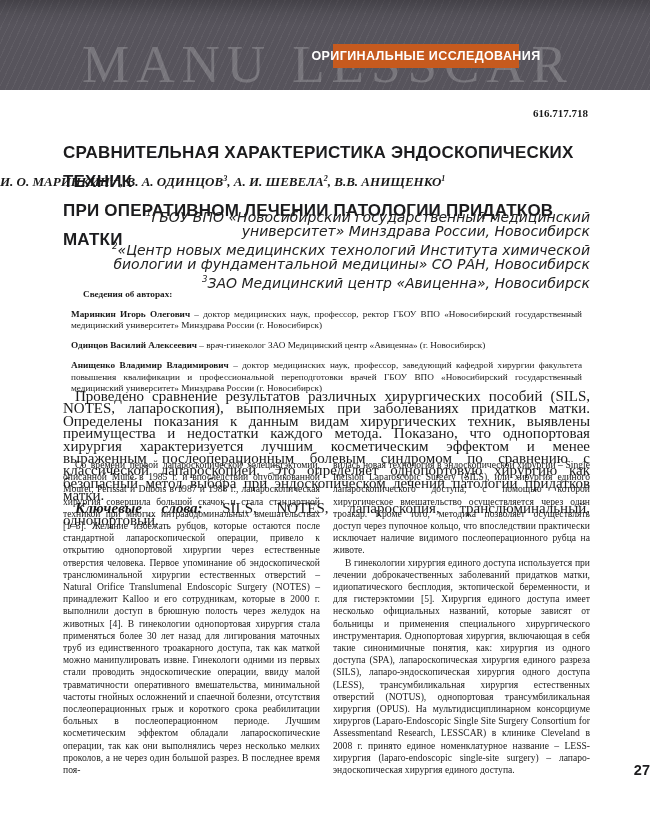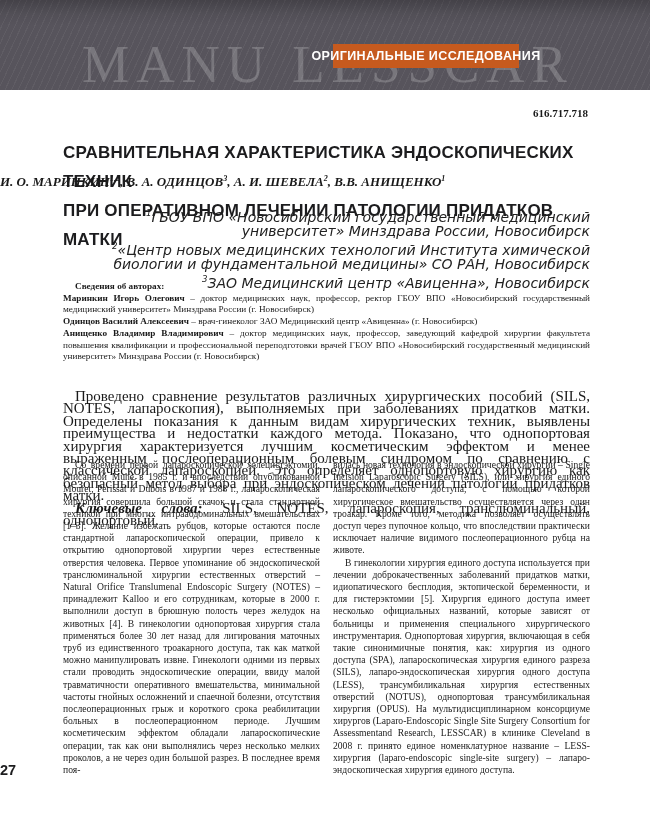--- a/index.html
+++ b/index.html
@@ -40,36 +40,36 @@
   sup{font-size:0.62em;}
   .affiliations{
     position:absolute;top:206px;left:60px;width:530px;text-align:right;
     font-style:italic;font-family:"DejaVu Sans",sans-serif;font-size:14px;line-height:14.6px;color:#222;
   }
   .affiliations div{margin:0;}
 
   
   .about{position:absolute;top:281px;left:63px;width:527px;font-size:9.2px;line-height:11.7px;text-align:justify;}
   .about-heading{font-weight:bold;text-indent:12px;margin:0 0 1px 0;}
-  .about p{margin:0;}
+  .about p{margin:8px;}
   .about b{font-weight:bold;}
 
   
   .abstract{position:absolute;top:390px;left:63px;width:527px;font-size:15px;line-height:12.4px;text-align:justify;}
   .abstract p{margin:0;text-indent:12px;}
   .kw-label{font-weight:bold;font-style:italic;}
 
   
   .columns{position:absolute;top:459px;left:63px;width:527px;display:flex;gap:13px;}
   .col{width:257px;font-size:9.6px;line-height:12.2px;text-align:justify;}
   .col p{margin:0;text-indent:12px;}
   .col p.cont{text-indent:0;}
 
   .page-num{
-    position:absolute;top:762px;left:0;width:650px;text-align:left;
+    position:absolute;top:762px;left:0;width:650px;text-align:right;
     font-family:"Liberation Sans",sans-serif;font-weight:bold;font-size:14.5px;color:#1c1c1e;
   }
 </style>
 </head>
 <body>
 
 <div class="page">
 
   <div class="header">
     <div class="watermark">MANU LESSCAR</div>

